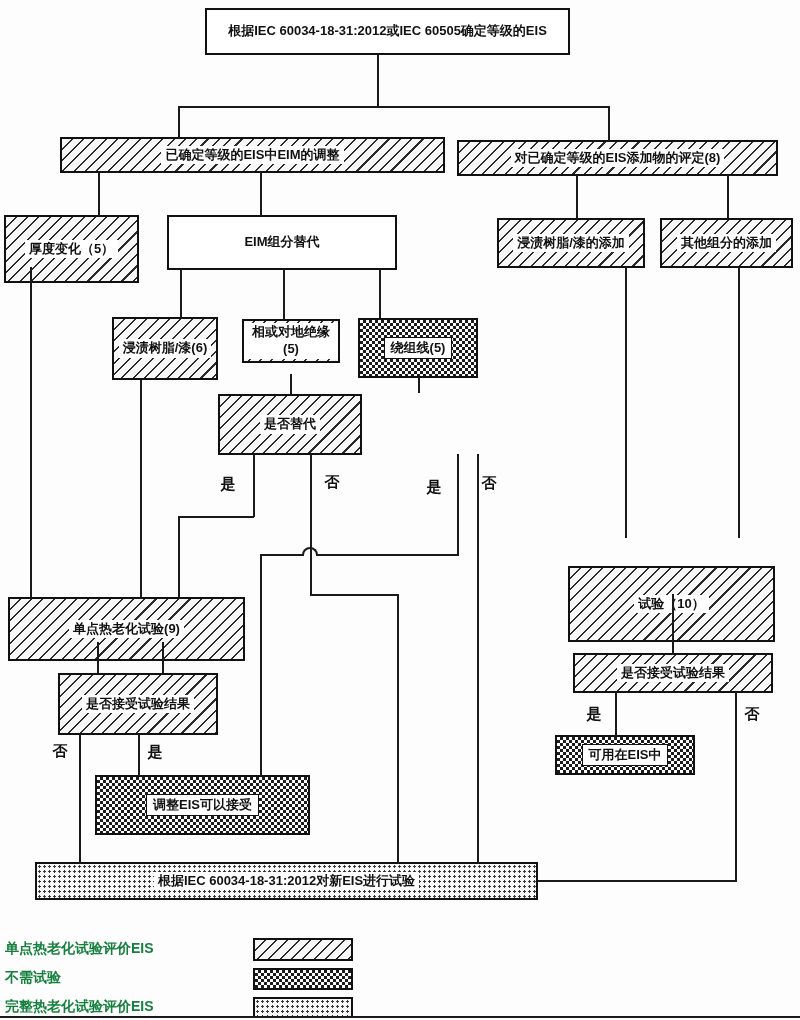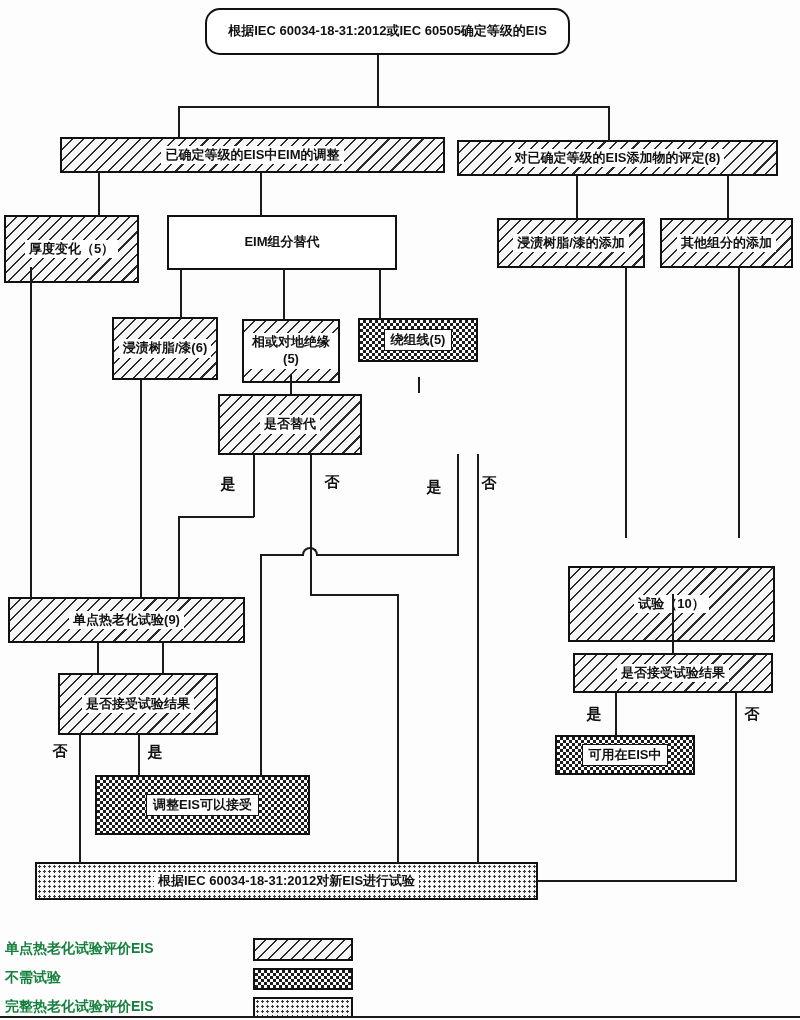--- a/index.html
+++ b/index.html
@@ -54,21 +54,21 @@
     position:absolute;font-size:14px;font-weight:bold;color:#15803d;white-space:nowrap;
   }
   .swatch{position:absolute;border:2px solid #111;box-sizing:border-box;}
   .bottom-rule{position:absolute;left:0;right:0;height:2px;background:#1a1a1a;}
 </style>
 </head>
 <body>
 
 <div id="stage">
 
-  <div class="node plain" style="left:205px;top:8px;width:365px;height:47px;border-radius:15px;">
+  <div class="node plain" style="left:205px;top:8px;width:365px;height:47px;">
       <span class="lbl">根据IEC 60034-18-31:2012或IEC 60505确定等级的EIS</span>
     </div>
   <div class="node hatch" style="left:60px;top:137px;width:385px;height:36px;">
       <span class="lbl">已确定等级的EIS中EIM的调整</span>
     </div>
   <div class="node hatch" style="left:457px;top:140px;width:321px;height:36px;">
       <span class="lbl">对已确定等级的EIS添加物的评定(8)</span>
     </div>
   <div class="node hatch" style="left:4px;top:215px;width:135px;height:68px;">
       <span class="lbl">厚度变化（5）</span>
@@ -78,33 +78,33 @@
     </div>
   <div class="node hatch" style="left:497px;top:218px;width:148px;height:50px;">
       <span class="lbl">浸渍树脂/漆的添加</span>
     </div>
   <div class="node hatch" style="left:660px;top:218px;width:133px;height:50px;">
       <span class="lbl">其他组分的添加</span>
     </div>
   <div class="node hatch" style="left:112px;top:317px;width:106px;height:63px;">
       <span class="lbl">浸渍树脂/漆(6)</span>
     </div>
-  <div class="node hatch" style="left:242px;top:319px;width:98px;height:64px;">
+  <div class="node hatch" style="left:242px;top:319px;width:98px;height:44px;">
       <span class="lbl" style="max-width:86px;">相或对地绝缘(5)</span>
     </div>
-  <div class="node checker" style="left:358px;top:318px;width:120px;height:44px;">
+  <div class="node checker" style="left:358px;top:318px;width:120px;height:60px;">
       <span class="lbl">绕组线(5)</span>
     </div>
   <div class="node hatch" style="left:218px;top:394px;width:144px;height:61px;">
       <span class="lbl">是否替代</span>
     </div>
   <div class="node hatch" style="left:568px;top:566px;width:207px;height:76px;">
       <span class="lbl">试验（10）</span>
     </div>
-  <div class="node hatch" style="left:8px;top:597px;width:237px;height:46px;">
+  <div class="node hatch" style="left:8px;top:597px;width:237px;height:64px;">
       <span class="lbl">单点热老化试验(9)</span>
     </div>
   <div class="node hatch" style="left:58px;top:673px;width:160px;height:62px;">
       <span class="lbl">是否接受试验结果</span>
     </div>
   <div class="node checker" style="left:95px;top:775px;width:215px;height:60px;">
       <span class="lbl">调整EIS可以接受</span>
     </div>
   <div class="node hatch" style="left:573px;top:653px;width:200px;height:40px;">
       <span class="lbl">是否接受试验结果</span>

